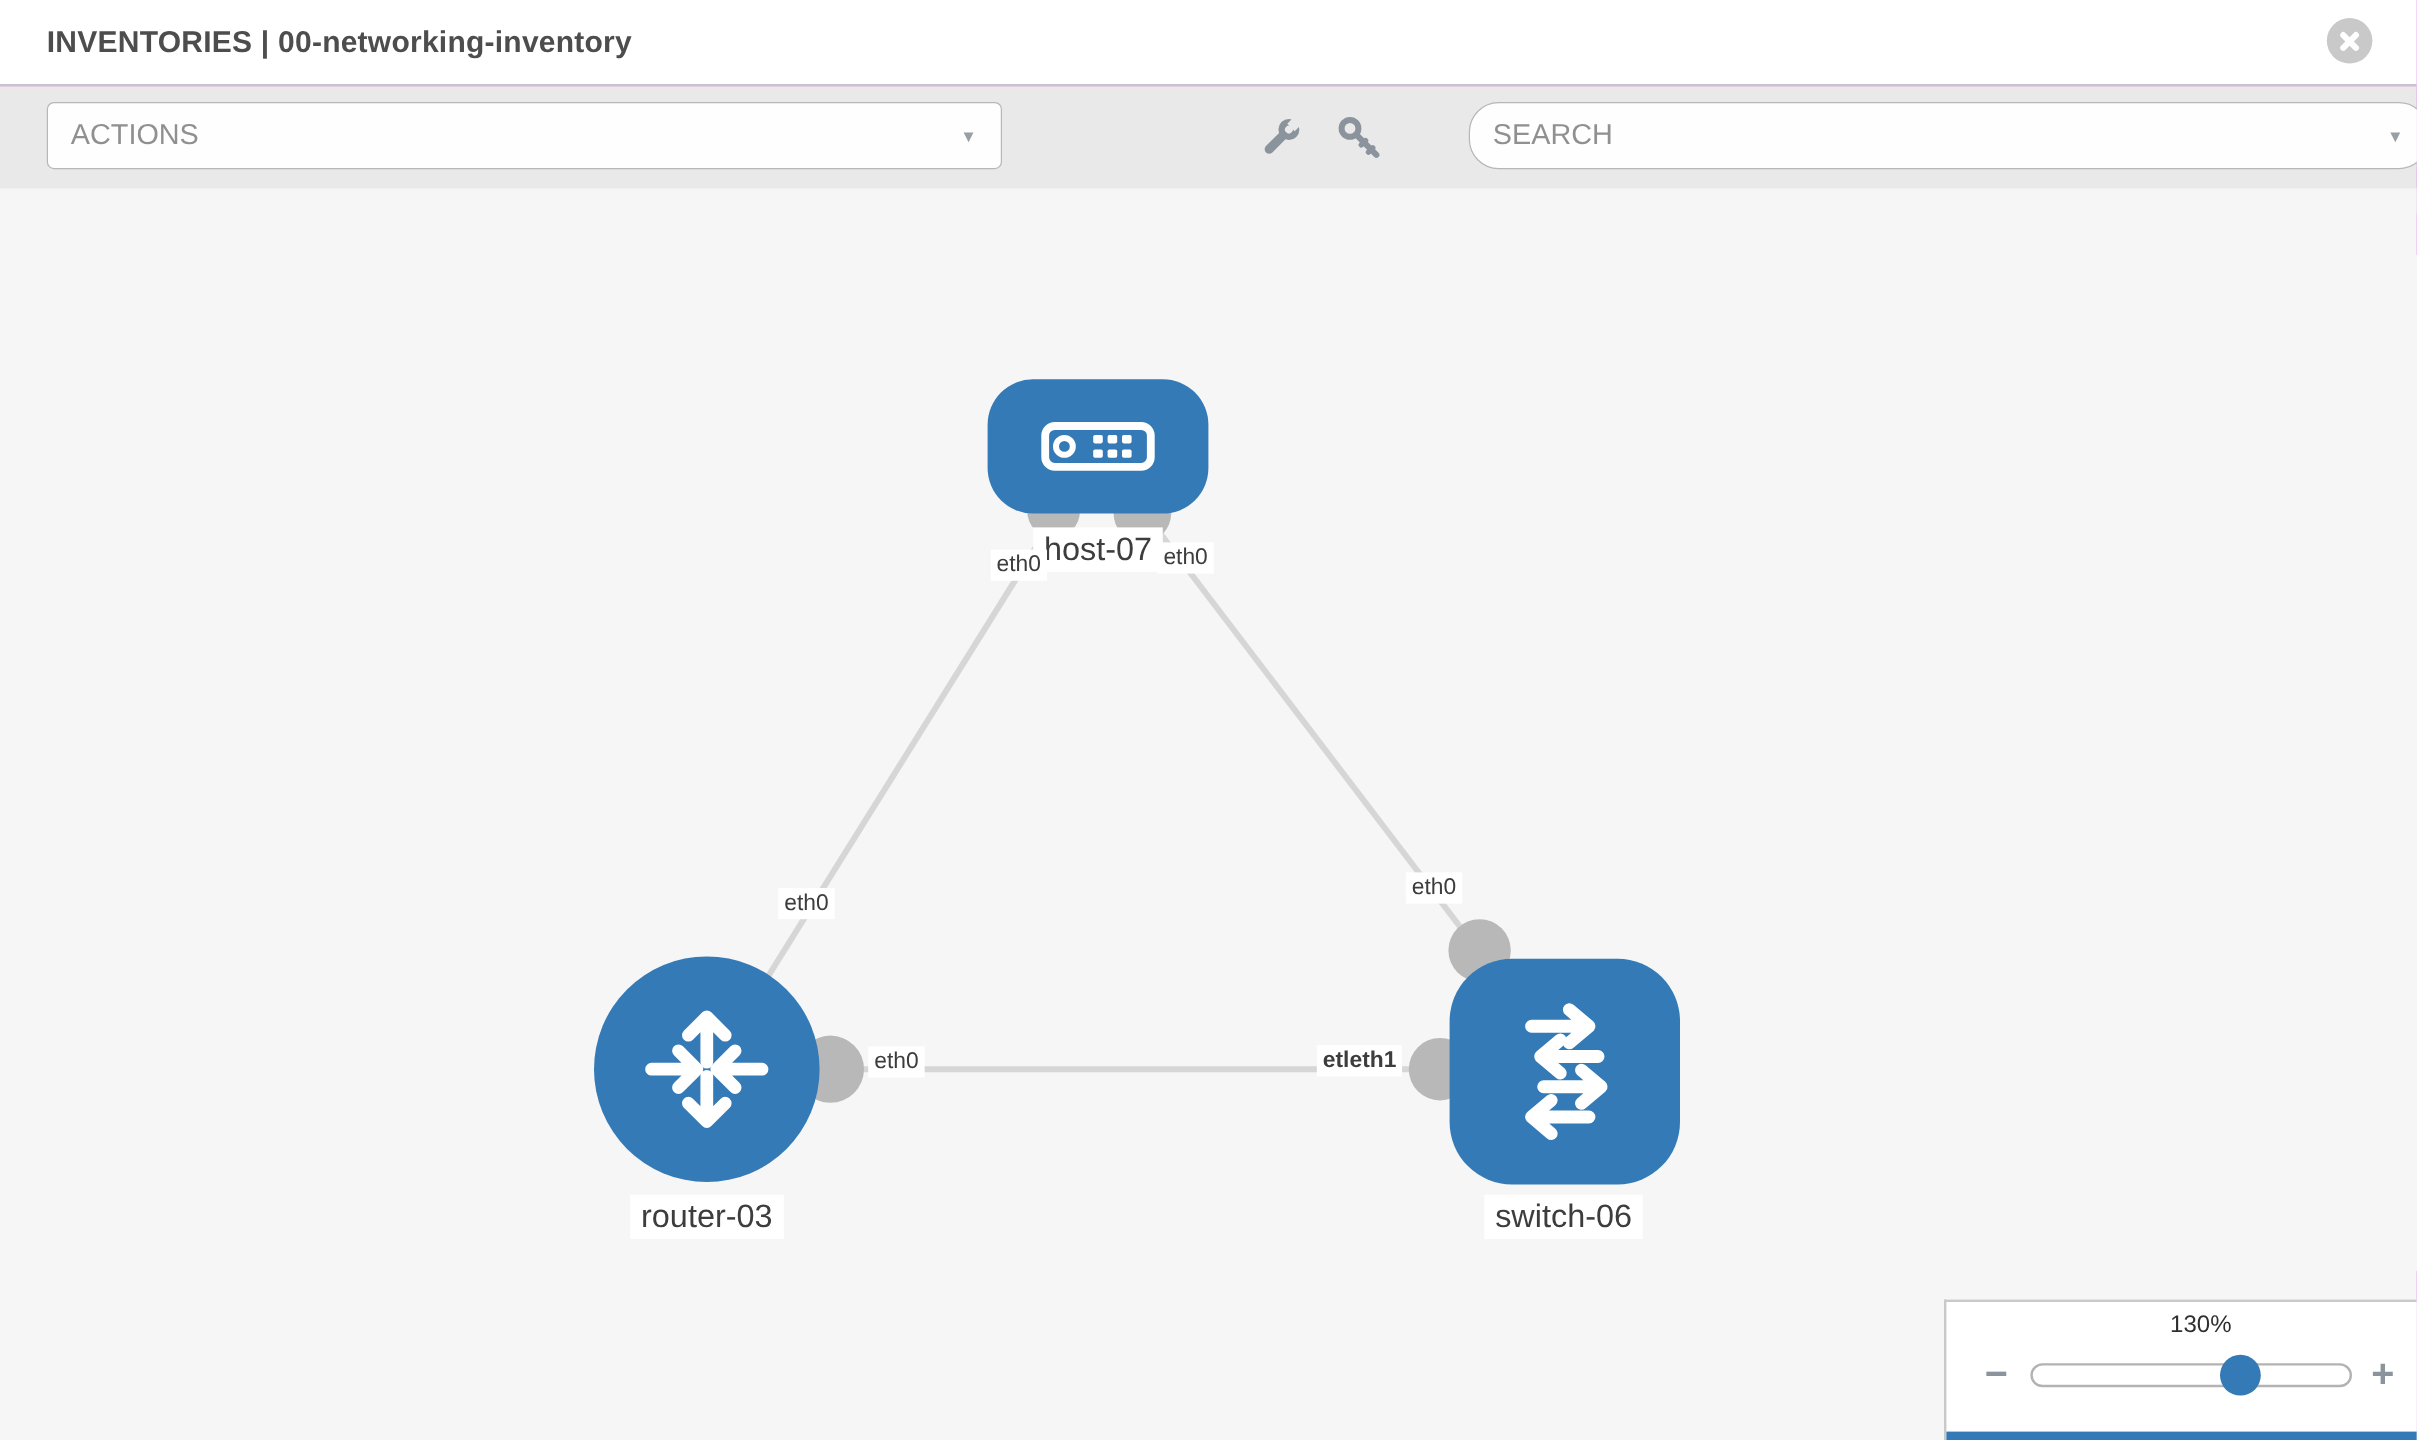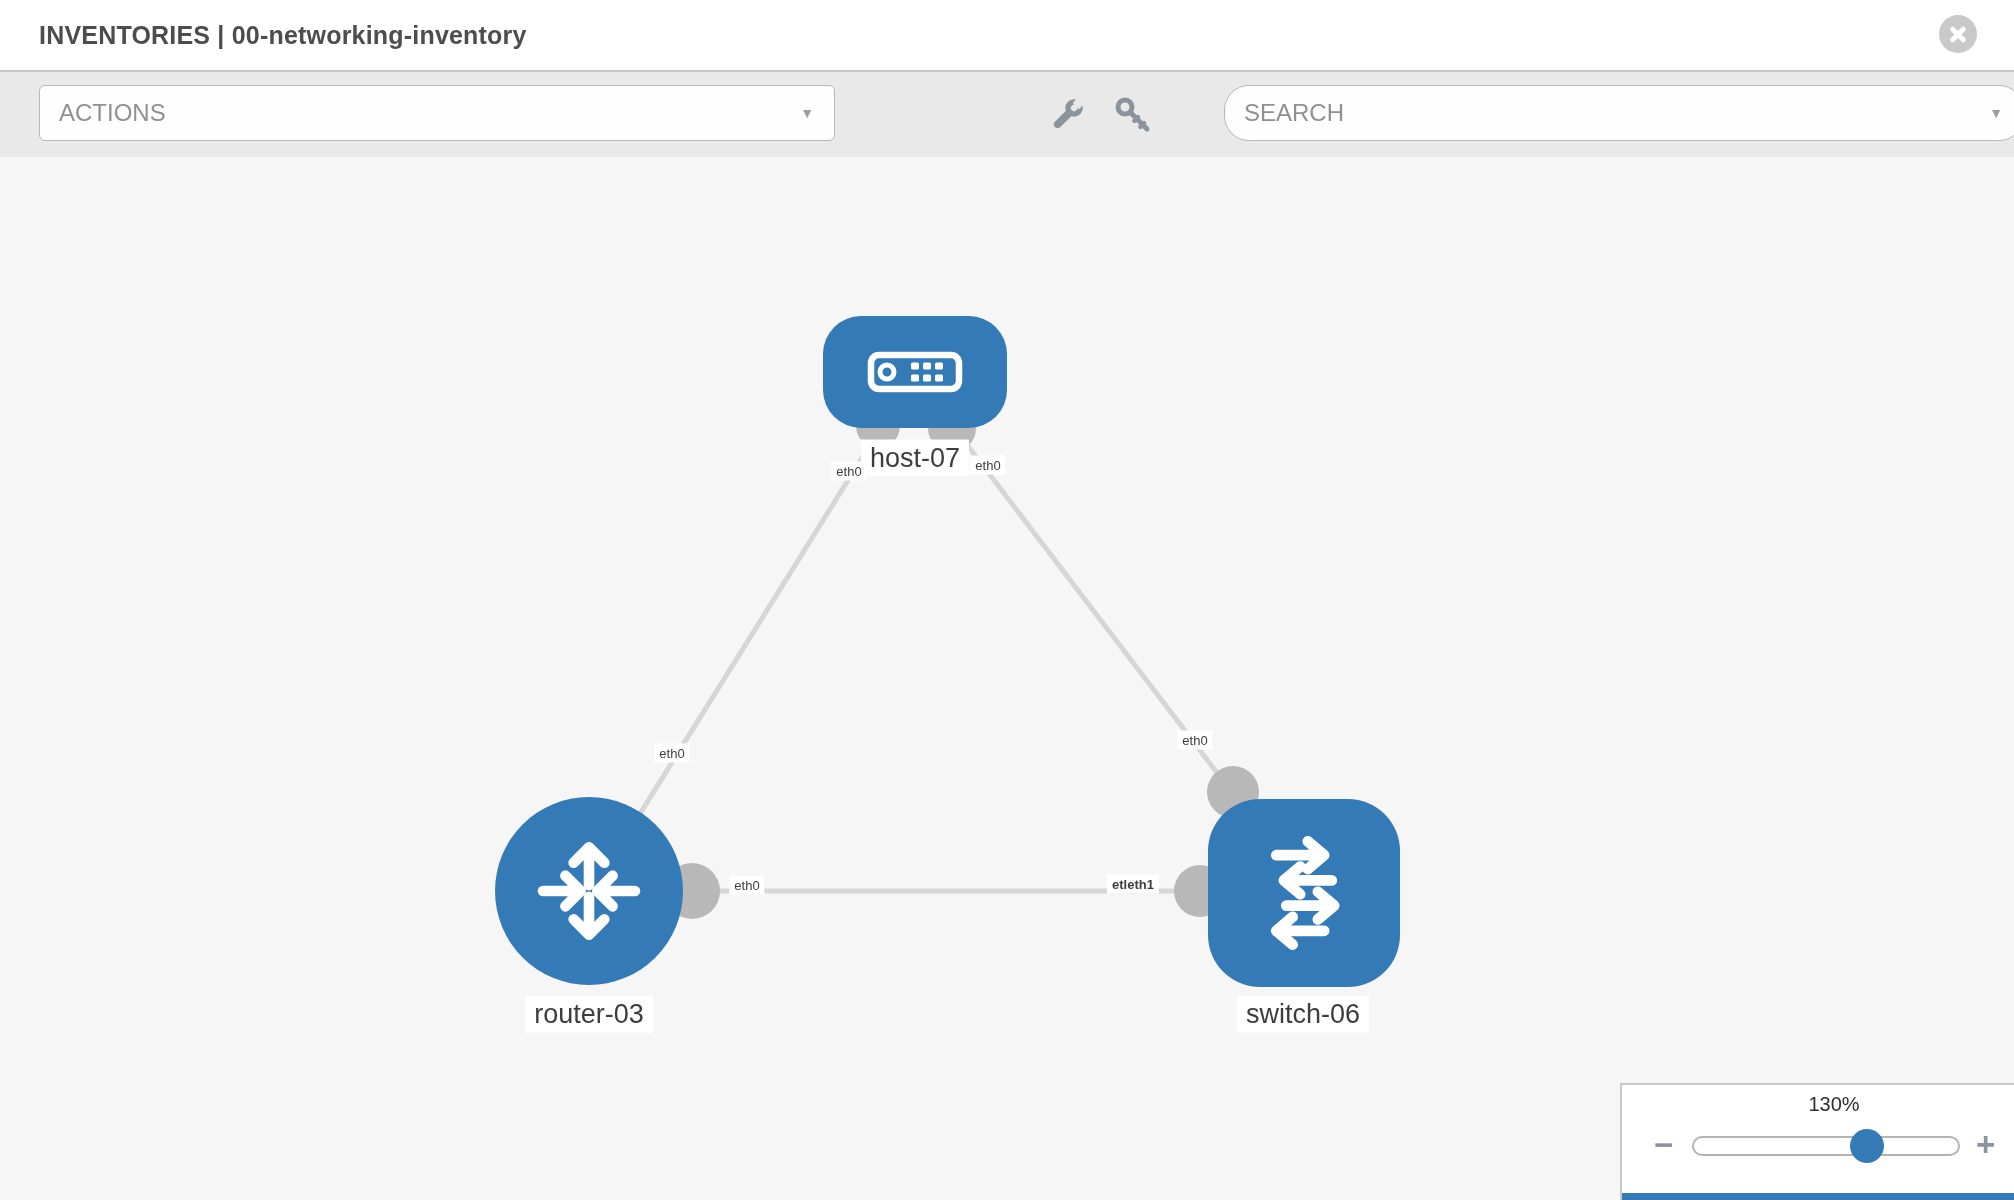--- a/index.html
+++ b/index.html
@@ -40,21 +40,21 @@
   .links-svg line { stroke:#d6d6d6; stroke-width:5; }
   .dot { position:absolute; border-radius:50%; background:#b8b8b8; z-index:2; }
   .node { position:absolute; background:#337ab7; z-index:3; cursor:pointer;
           display:flex; align-items:center; justify-content:center; }
   .node-host   { left:823px;  top:159px; width:184px; height:112px; border-radius:38px; }
   .node-router { left:495px;  top:640px; width:188px; height:188px; border-radius:50%; }
   .node-switch { left:1208px; top:642px; width:192px; height:188px; border-radius:52px; }
   .chip { position:absolute; z-index:4; background:#ffffff; color:#3d3d3d;
           white-space:nowrap; transform:translate(-50%,-50%); }
   .chip.name { font-size:27px; padding:3px 9px; }
-  .chip.iface { font-size:13px; padding:2px 5px; }
+  .chip.iface { font-size:19px; padding:2px 5px; }
 
   
   .zoom-panel { position:absolute; left:1620px; top:926px; width:394px; height:117px;
                 background:#ffffff; border-top:2px solid #c9c9c9; border-left:2px solid #c9c9c9; z-index:5; }
   .zoom-level { position:absolute; left:16px; top:8px; width:100%; text-align:center;
                 font-size:20px; color:#2f2f2f; }
   .zoom-minus, .zoom-plus { position:absolute; top:40px; font-size:33px; font-weight:700;
                 color:#8b949c; line-height:40px; cursor:pointer; }
   .zoom-minus { left:32px; }
   .zoom-plus  { left:354px; }

